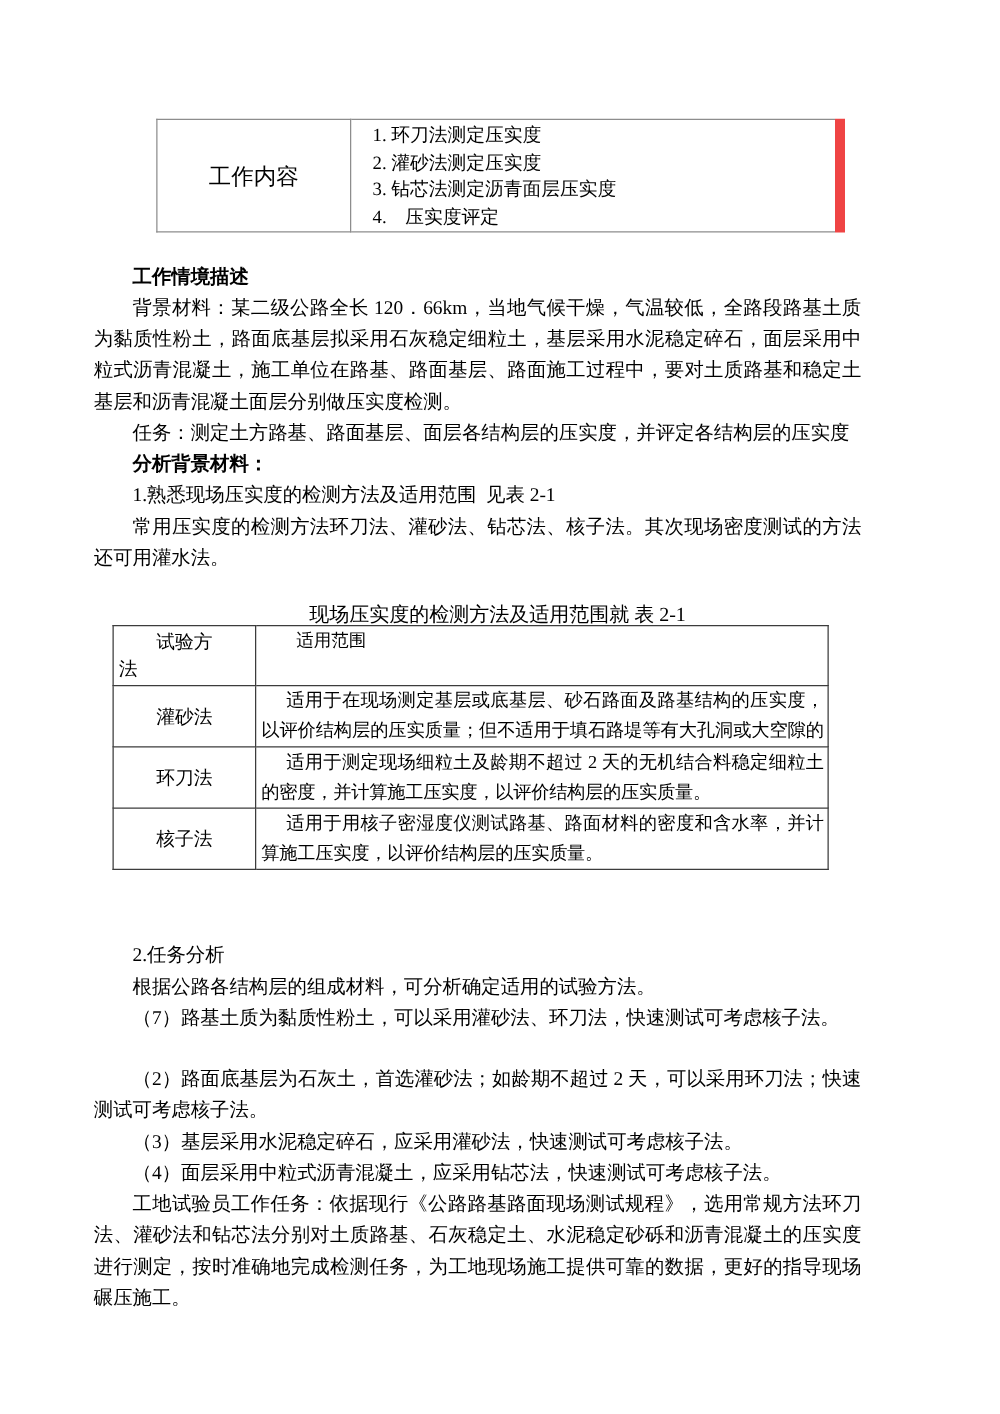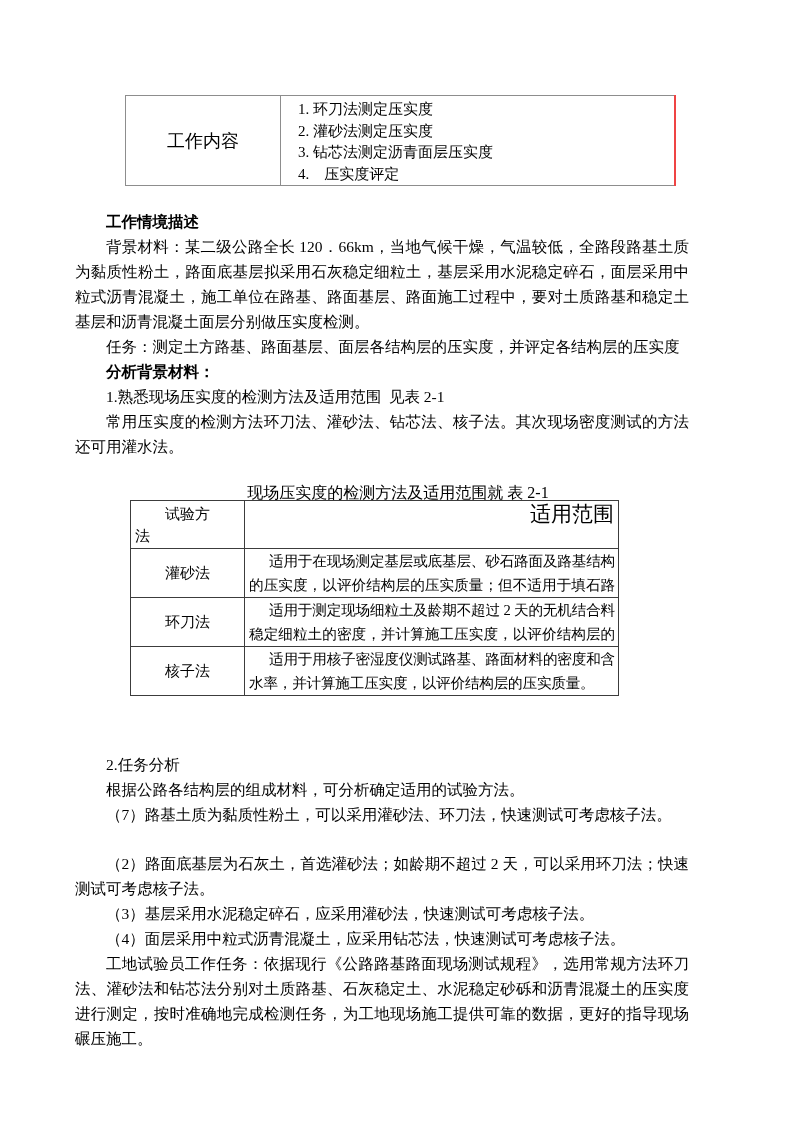--- a/index.html
+++ b/index.html
@@ -9,54 +9,54 @@
     overflow:hidden;
   }
 
   
   .top-table {
     position:absolute; top:95px; left:125px;
     width:551px; height:90px;
     border-collapse:collapse; table-layout:fixed;
   }
   .top-table td { border:1px solid #8d8d8d; }
-  .top-table td.tt-content { border-right:2px solid #ef4444; }
+  .top-table td.tt-content { border-right:8px solid #ef4444; }
   .tt-label { width:152px; text-align:center; vertical-align:middle; font-size:18px;font-family:Liberation Serif, serif; }
   .tt-content { vertical-align:top; padding:3px 4px 0 17px; font-size:15px; }
   .tt-content div { line-height:21.5px; white-space:pre; }
 
   
   .content { position:absolute; left:75px; width:614px; }
   .content p { margin:0; text-indent:2em; text-align:justify; font-size:15.5px; line-height:25px; }
   .content p.bold { font-weight:bold; }
   .content1 { top:209px; }
   .content2 { top:752px; }
   .blank-line { height:24px; }
 
   .table-title {
     position:absolute; top:480px; left:91px; width:614px;
     text-align:center; font-size:16px; line-height:25px;
   }
 
   
   .t21 {
     position:absolute; top:500px; left:90px;
-    width:489px; border-collapse:collapse; table-layout:fixed;margin-left:40px;
+    width:573px; border-collapse:collapse; table-layout:fixed;
   }
   .t21 th, .t21 td { border:1px solid #3c3c3c; font-weight:normal; }
   .r48 { height:48px; }
   .r49 { height:49px; }
   .th-method {
     width:105px; vertical-align:top; text-align:left;
     white-space:pre-line; text-indent:2em;
     padding:2px 4px 0 4px; font-size:15px; line-height:22px;
   }
   .th-scope {
-    vertical-align:top; text-align:right; text-indent:2em;
-    padding:2px 4px 0 4px; font-size:21px; line-height:22px;
+    vertical-align:top; text-align:left; text-indent:2em;
+    padding:2px 4px 0 4px; font-size:14px; line-height:22px;
   }
   .td-method { text-align:center; vertical-align:middle; font-size:15px; }
   .td-scope { vertical-align:middle; padding:0 3px 0 4px; }
   .scope-text {
     font-size:14.6px; line-height:24px; text-indent:20px;
     text-align:justify; max-height:48px; overflow:hidden; letter-spacing:-0.2px;
   }
 </style>
 </head>
 <body>

